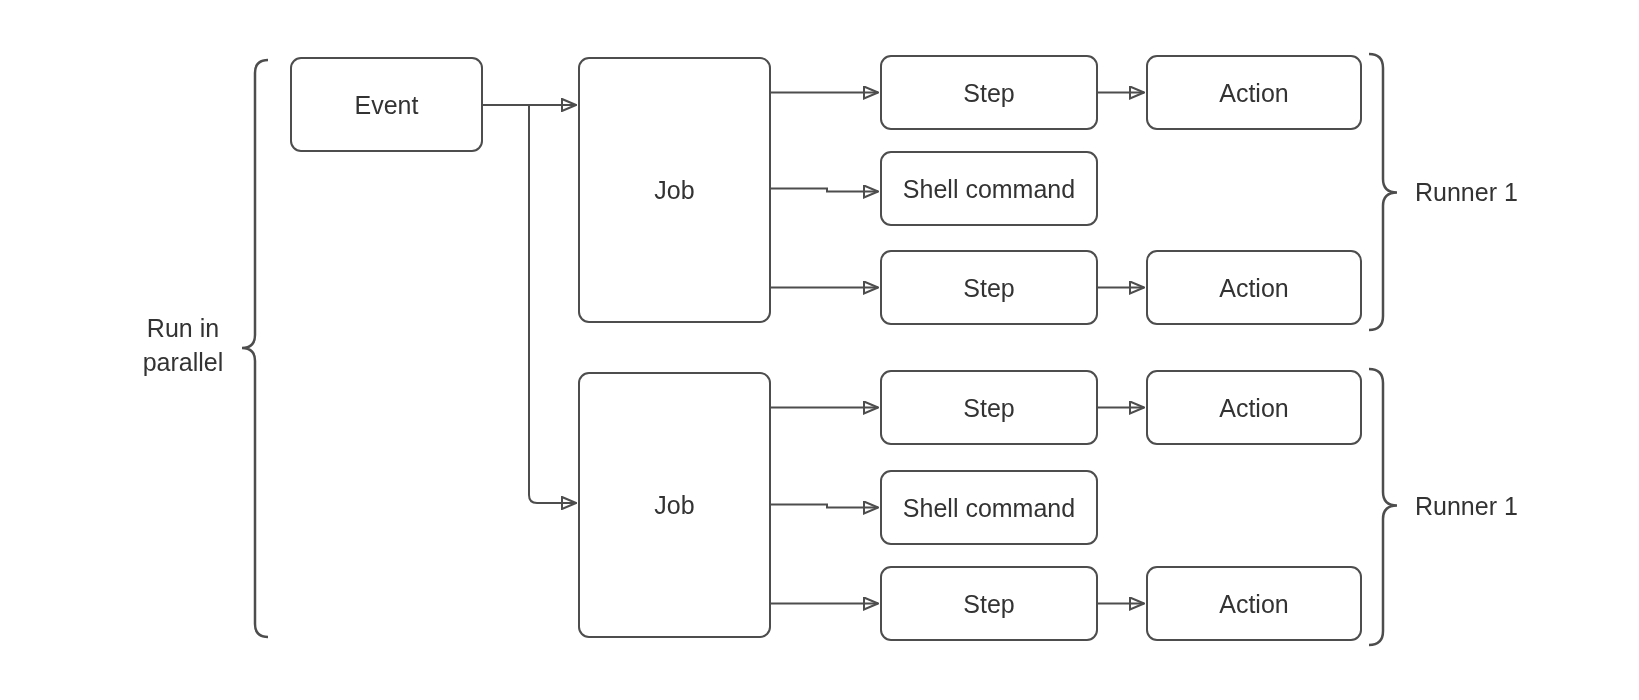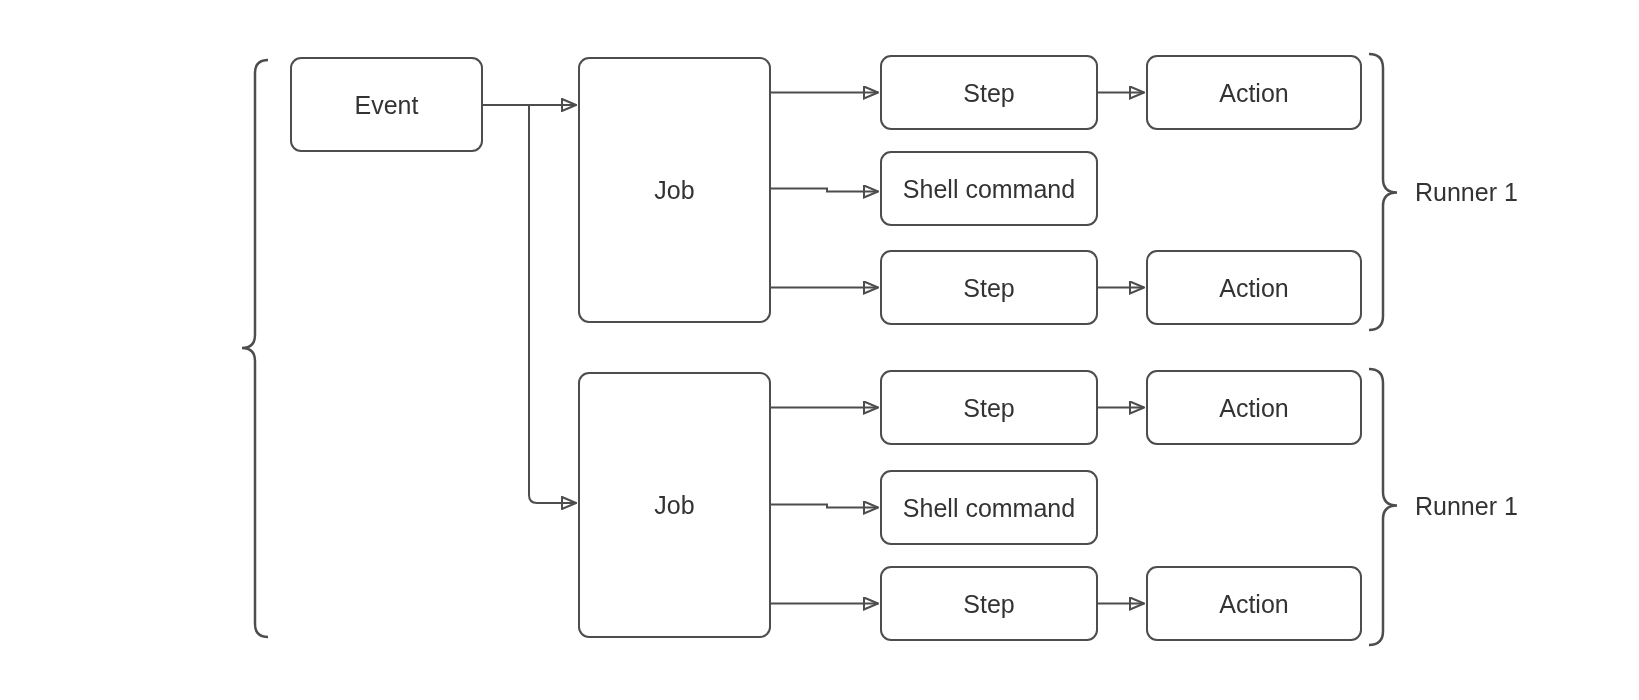--- a/index.html
+++ b/index.html
@@ -123,18 +123,19 @@
   </div>
 
   <div class="node" style="left:1146px;top:370px;width:216px;height:75px;">
     <span>Action</span>
   </div>
 
   <div class="node" style="left:1146px;top:566px;width:216px;height:75px;">
     <span>Action</span>
   </div>
 
+  <div class="sidelabel wraplabel" style="left:118px;top:311px;width:130px;">Run in parallel</div>
 
   <div class="sidelabel" style="left:1415px;top:175px;">Runner 1</div>
 
   <div class="sidelabel" style="left:1415px;top:489px;">Runner 1</div>
 
 </div>
 
 </body></html>

